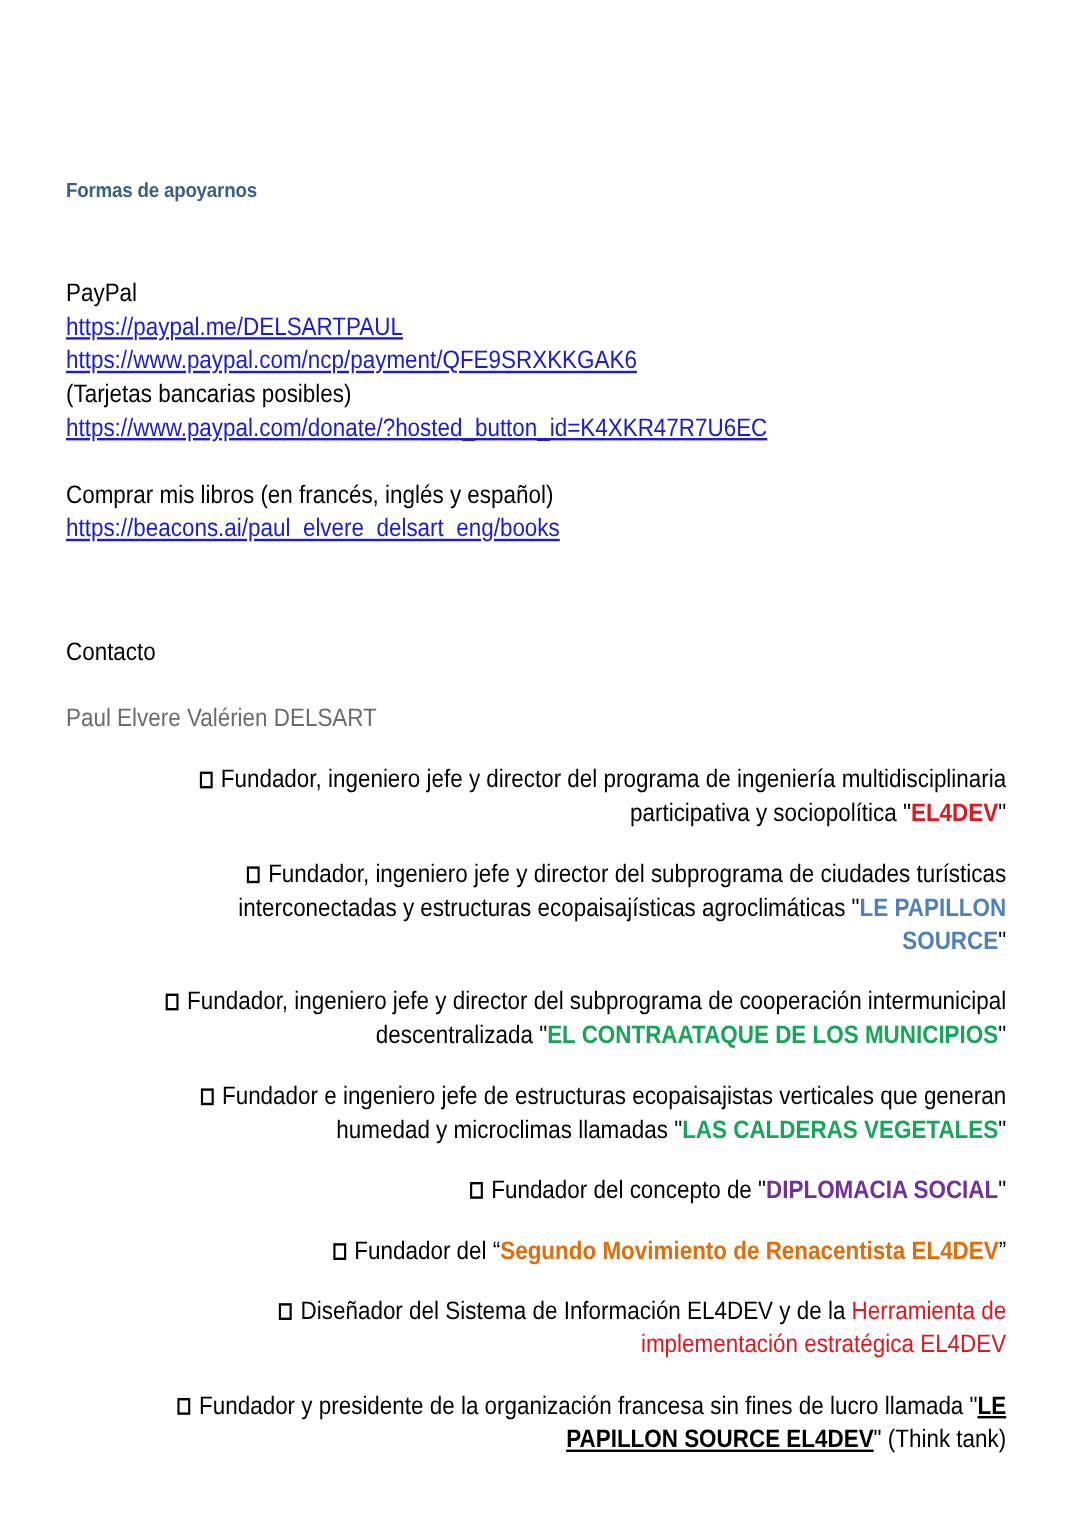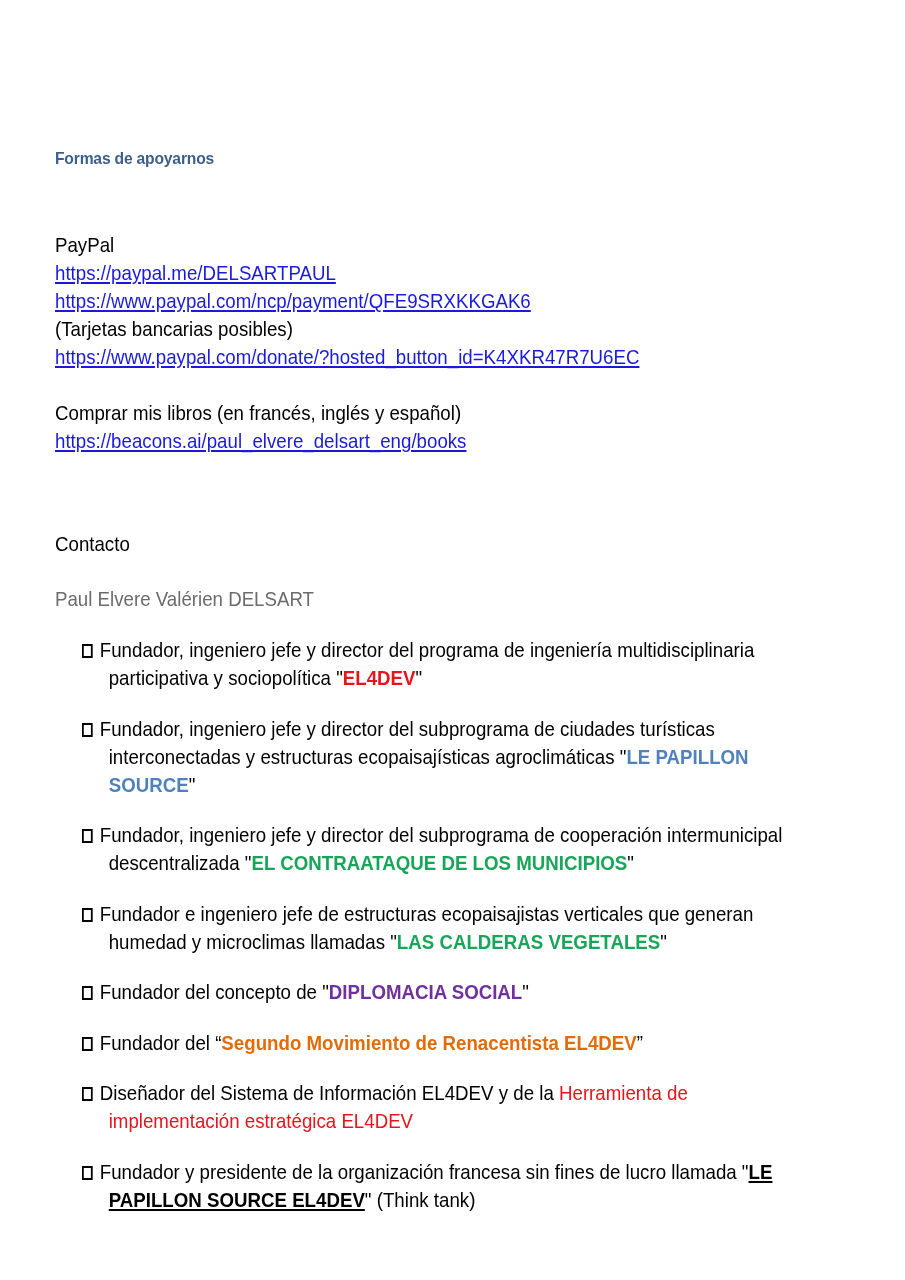--- a/index.html
+++ b/index.html
@@ -13,20 +13,21 @@
       position: relative;
       overflow: hidden;
       font-family: "Liberation Sans", sans-serif;
       color: #000000;
     }
     .page {
       position: absolute;
       left: 0; top: 0;
       width: 905px;
       height: 1280px;
+      text-align: right;
     }
     .heading {
       position: absolute;
       left: 55px;
       top: 149px;
       font-size: 17px;
       font-weight: bold;
       color: #3a5f8a;
       letter-spacing: -0.2px;
       transform: scaleX(0.92);

